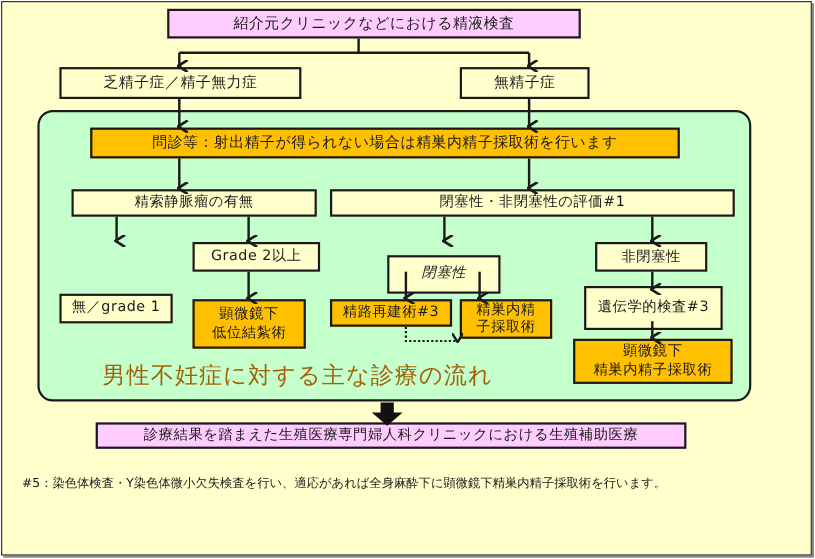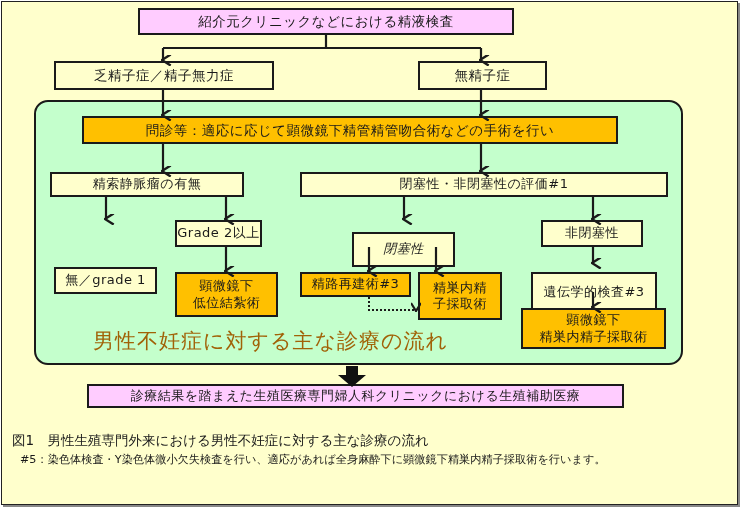--- a/index.html
+++ b/index.html
@@ -32,49 +32,49 @@
   #caption .cap-title { font-size: 13.5px; margin-bottom: 2px; }
   #caption .note { font-size: 11.2px; line-height: 15.5px; padding-left: 8px; white-space: nowrap; }
 </style>
 </head>
 <body>
 
 <div id="frame"></div>
 
 <div id="green"></div>
 
-<div class="box pink" style="left:138px;top:8px;width:376px;height:27px;font-size:13.5px;">紹介元クリニックなどにおける精液検査</div>
+<div class="box pink" style="left:152px;top:8px;width:376px;height:27px;font-size:13.5px;">紹介元クリニックなどにおける精液検査</div>
 
 <div class="box cream" style="left:54px;top:61px;width:220px;height:29px;font-size:13.5px;">乏精子症／精子無力症</div>
 
-<div class="box cream" style="left:418px;top:61px;width:129px;height:29px;font-size:13.5px;">無精子症</div>
+<div class="box cream" style="left:418px;top:61px;width:118px;height:29px;font-size:13.5px;">無精子症</div>
 
-<div class="box orange" style="left:82px;top:116px;width:536px;height:28px;font-size:13.5px;">問診等：適応に応じて顕微鏡下精管精管吻合術などの手術を行い</div>
+<div class="box orange" style="left:82px;top:116px;width:536px;height:28px;font-size:13.5px;">問診等：射出精子が得られない場合は精巣内精子採取術を行います</div>
 
-<div class="box cream" style="left:50px;top:172px;width:194px;height:25px;">精索静脈瘤の有無</div>
+<div class="box cream" style="left:65px;top:172px;width:223px;height:25px;">精索静脈瘤の有無</div>
 
 <div class="box cream" style="left:54px;top:220px;width:103px;height:27px;margin-top:47px;">無／grade 1</div>
 
-<div class="box cream" style="left:175px;top:220px;width:87px;height:27px;">Grade 2以上</div>
+<div class="box cream" style="left:175px;top:220px;width:116px;height:27px;">Grade 2以上</div>
 
 <div class="box orange" style="left:175px;top:272px;width:103px;height:45px;">顕微鏡下
 低位結紮術</div>
 
 <div class="box cream" style="left:300px;top:172px;width:368px;height:25px;">閉塞性・非閉塞性の評価#1</div>
 
 <div class="box cream" style="left:352px;top:232px;width:103px;height:35px;font-style:italic;">閉塞性</div>
 
 <div class="box cream" style="left:541px;top:220px;width:102px;height:27px;font-family:Liberation Serif, serif;">非閉塞性</div>
 
 <div class="box orange" style="left:300px;top:272px;width:111px;height:25px;">精路再建術#3</div>
 
-<div class="box orange" style="left:418px;top:272px;width:84px;height:48px;">精巣内精
+<div class="box orange" style="left:418px;top:272px;width:84px;height:36px;">精巣内精
 子採取術</div>
 
-<div class="box cream" style="left:531px;top:272px;width:126px;height:40px;">遺伝学的検査#3</div>
+<div class="box cream" style="left:531px;top:260px;width:126px;height:40px;">遺伝学的検査#3</div>
 
 <div class="box orange" style="left:521px;top:308px;width:145px;height:41px;">顕微鏡下
 精巣内精子採取術</div>
 
 <div id="big-title">男性不妊症に対する主な診療の流れ</div>
 
 <div class="box pink" style="left:87px;top:384px;width:537px;height:24px;">診療結果を踏まえた生殖医療専門婦人科クリニックにおける生殖補助医療</div>
 
 <svg id="arrows" viewBox="0 0 741 508">
   <defs>
@@ -104,15 +104,14 @@
     <path d="M436,247 L436,271" marker-end="url(#ah)"></path>
     <path d="M593,247 L593,263" marker-end="url(#ah)"></path>
     <path d="M593,292 L593,307" marker-end="url(#ah)"></path>
   </g>
   <path d="M369,297 L369,310 L416,310" stroke="#1a1a1a" stroke-width="2" stroke-dasharray="2,2" fill="none" marker-end="url(#ah)"></path>
 
   <path d="M346,366 L358,366 L358,375 L366,375 L352,387 L338,375 L346,375 Z" fill="#111"></path>
 </svg>
 
 <div id="caption">
-  <div class="cap-title">図1　男性生殖専門外来における男性不妊症に対する主な診療の流れ</div>
   <div class="note">#5：染色体検査・Y染色体微小欠失検査を行い、適応があれば全身麻酔下に顕微鏡下精巣内精子採取術を行います。</div>
 </div>
 
 </body></html>

